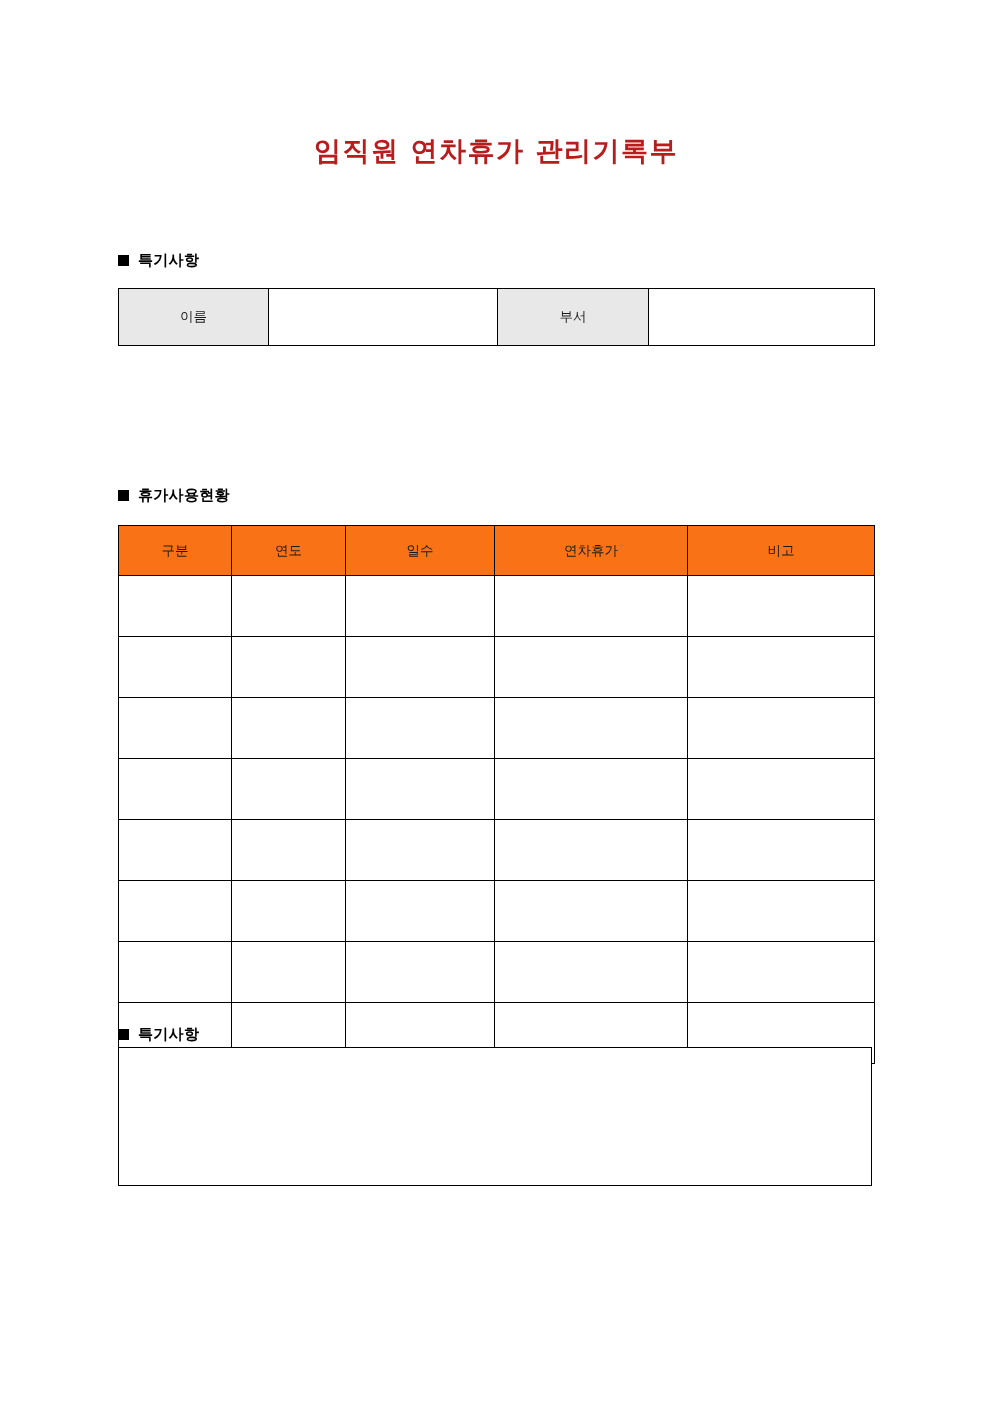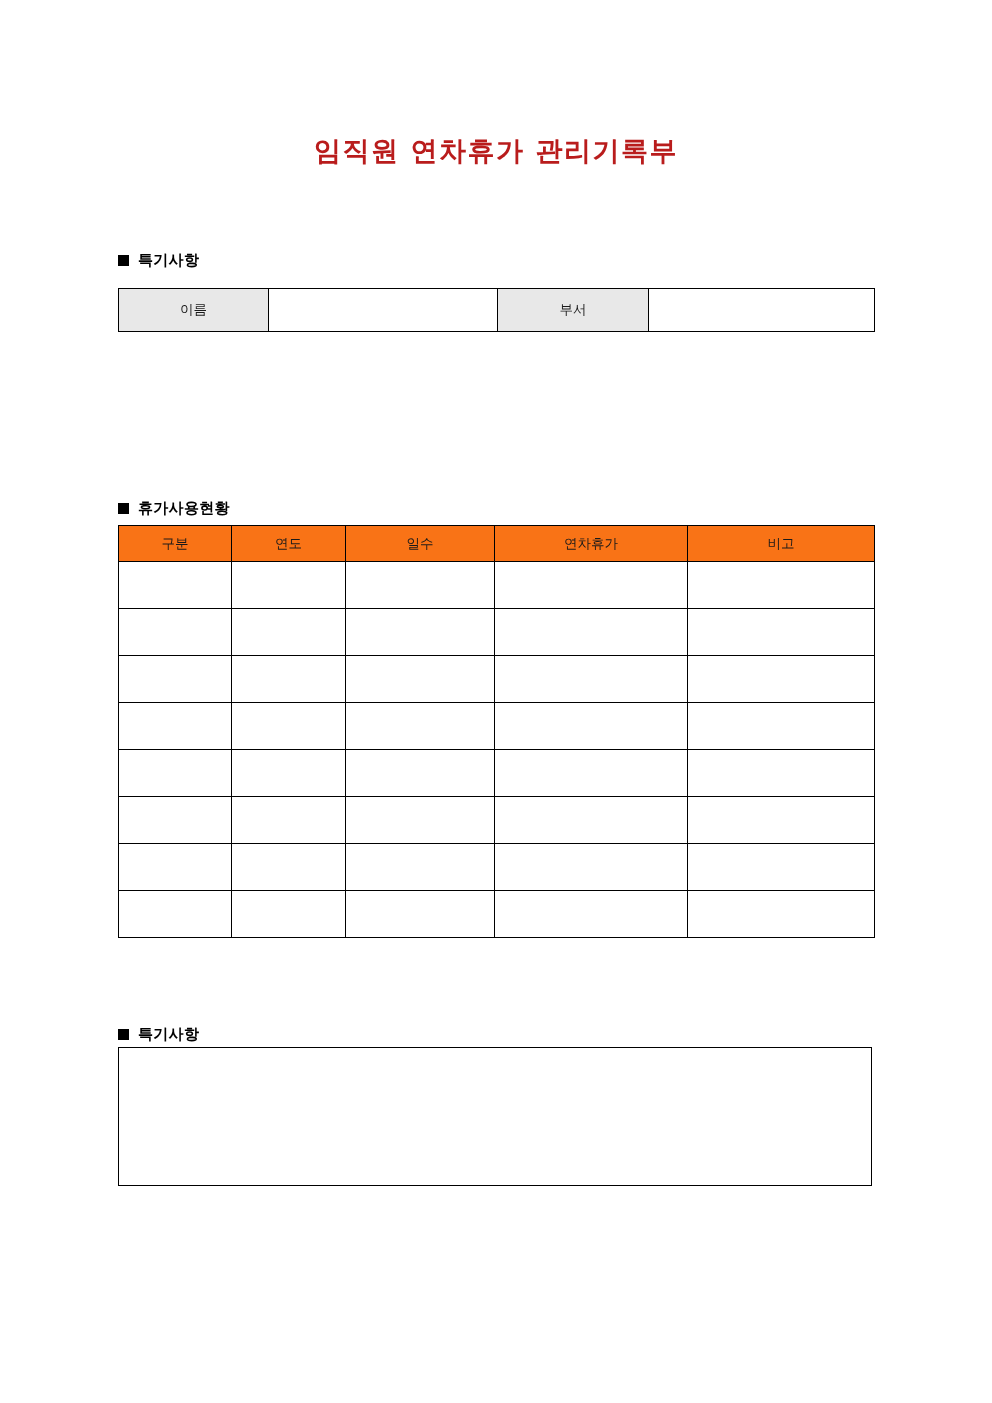--- a/index.html
+++ b/index.html
@@ -54,35 +54,35 @@
     width: 11px;
     height: 11px;
     background: #000000;
     flex: 0 0 auto;
   }
   .section-heading .heading-text {
     letter-spacing: 0.3px;
   }
 
   #heading-applicant { top: 251px; }
-  #heading-leave     { top: 499px; }
+  #heading-leave     { top: 486px; }
   #heading-notes     { top: 1009px; margin-top: 16px; }
 
   
   table.form-table {
     position: absolute;
     left: 118px;
     border-collapse: collapse;
     table-layout: fixed;
     font-size: 13.5px;
   }
   table.form-table td,
   table.form-table th {
     border: 1px solid #000000;
-    padding: 0;
+    padding: 7px;
     margin: 0;
     text-align: center;
     vertical-align: middle;
     font-weight: normal;
     color: #1a1a1a;
   }
   .label-cell {
     background: #e8e8e8;
   }
   .value-cell {

